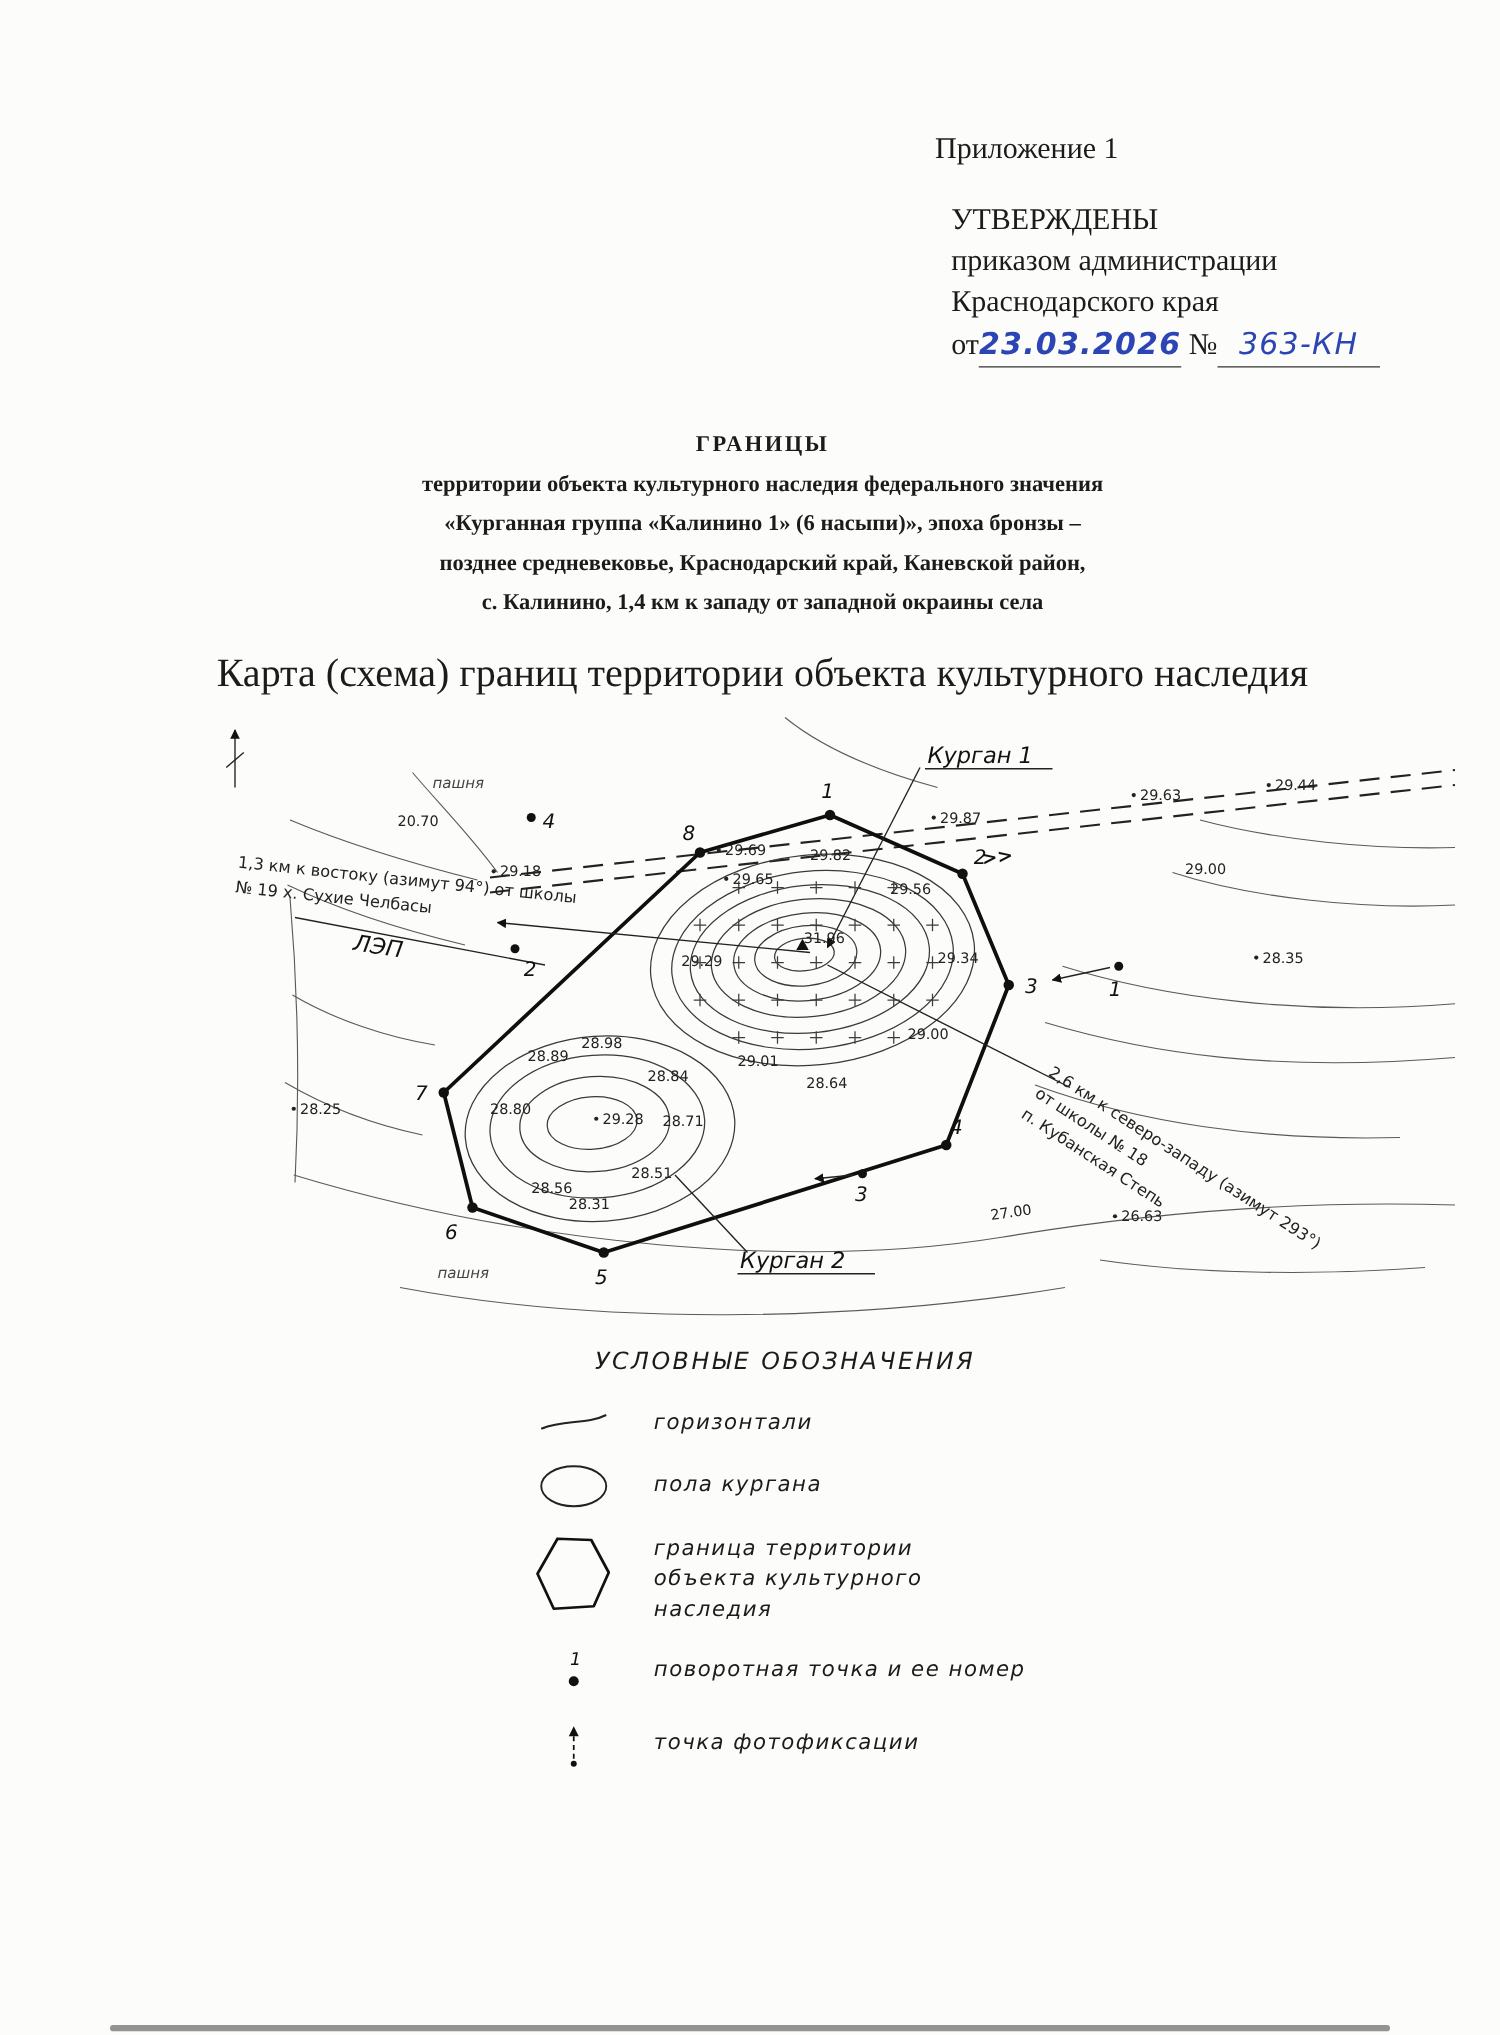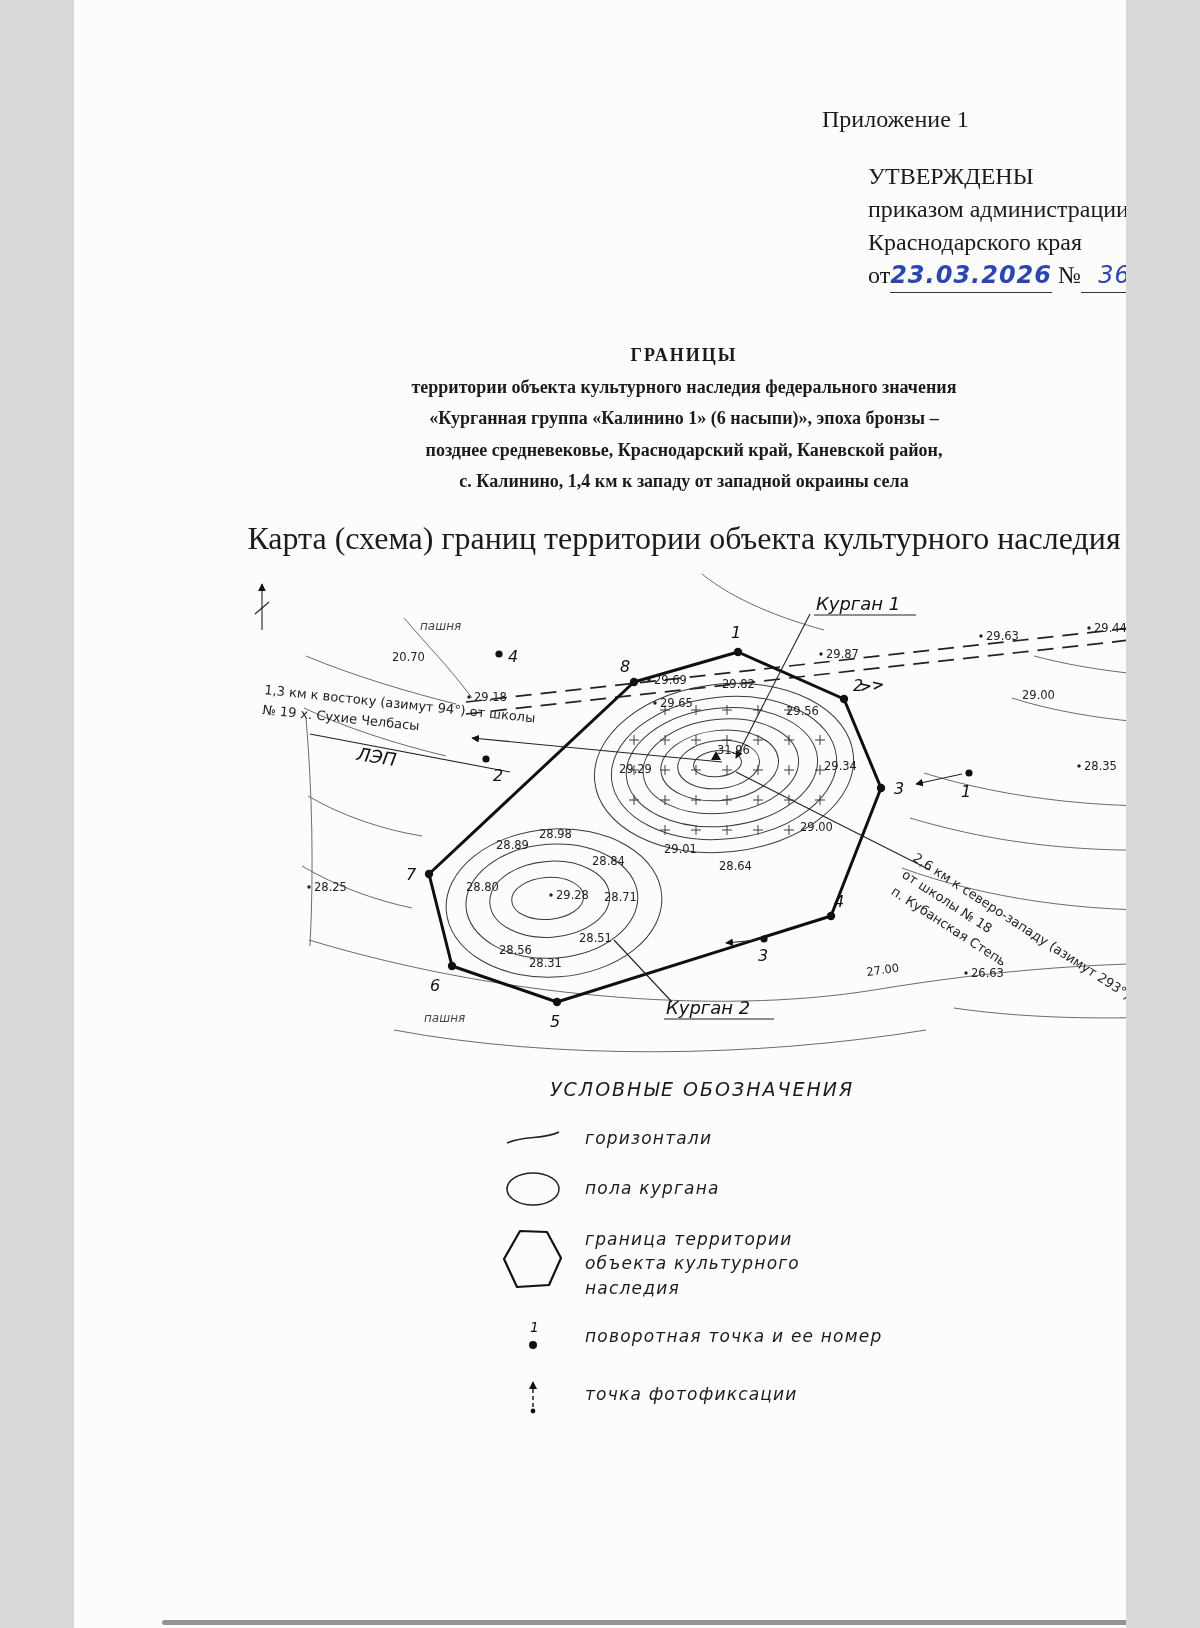--- a/index.html
+++ b/index.html
@@ -1,20 +1,20 @@
 <!DOCTYPE html>
 <html><head>
 <meta charset="utf-8">
 <style>
   html,body{margin:0;padding:0;background:#d9d9d9;}
-  .page{position:relative;width:1052px;height:1628px;margin:0 auto;background:#fcfcfa;
+  .page{position:relative;width:1200px;height:1628px;margin:0 auto;background:#fcfcfa;
         font-family:"Liberation Serif",serif;color:#1b1b1b;overflow:hidden;}
 
   .appendix{position:absolute;top:106px;left:748px;font-size:24px;}
-  .approval{position:absolute;top:160px;left:794px;font-size:24px;line-height:33px;}
+  .approval{position:absolute;top:160px;left:761px;font-size:24px;line-height:33px;}
   .from-line{white-space:nowrap;}
   .hand{font-family:"DejaVu Sans",sans-serif;font-style:italic;color:#2b46b4;
         font-size:24px;letter-spacing:1px;}
   .uline{display:inline-block;border-bottom:1.6px solid #333;text-align:center;}
   .uline.date{min-width:152px;font-weight:bold;}
   .uline.num{min-width:130px;}
 
   .title-block{position:absolute;top:340px;left:110px;width:1000px;text-align:center;
                font-weight:bold;font-size:18px;line-height:31.5px;}
   .title-line1{letter-spacing:2px;}
@@ -33,21 +33,21 @@
   .ptnum{font:italic 16px "DejaVu Sans",sans-serif;fill:#111;}
   .chev{font:bold 15px "DejaVu Sans",sans-serif;fill:#111;}
   .plus{stroke:#3c3c3c;stroke-width:1;fill:none;}
 
   .legend{position:absolute;left:418px;top:1078px;width:640px;
           font-family:"DejaVu Sans",sans-serif;color:#1b1b1b;}
   .legend-title{font-style:italic;font-size:19px;letter-spacing:2px;margin:0 0 26px 58px;}
   .legend-row{display:flex;align-items:center;margin-bottom:18px;}
   .legend-row.top{align-items:flex-start;}
   .sym{width:82px;display:flex;justify-content:center;flex-shrink:0;}
-  .legend-label{font-style:italic;font-size:17px;letter-spacing:1.2px;margin-left:11px;line-height:1.45;}
+  .legend-label{font-style:italic;font-size:17px;letter-spacing:1.2px;margin-left:23px;line-height:1.45;}
   .sym svg{overflow:visible;}
 
   .scan-smudge{position:absolute;left:88px;bottom:3px;width:1024px;height:5px;
                background:#3c3c3c;opacity:.55;border-radius:3px;}
 </style>
 </head>
 <body>
 
 <div class="page">
 

